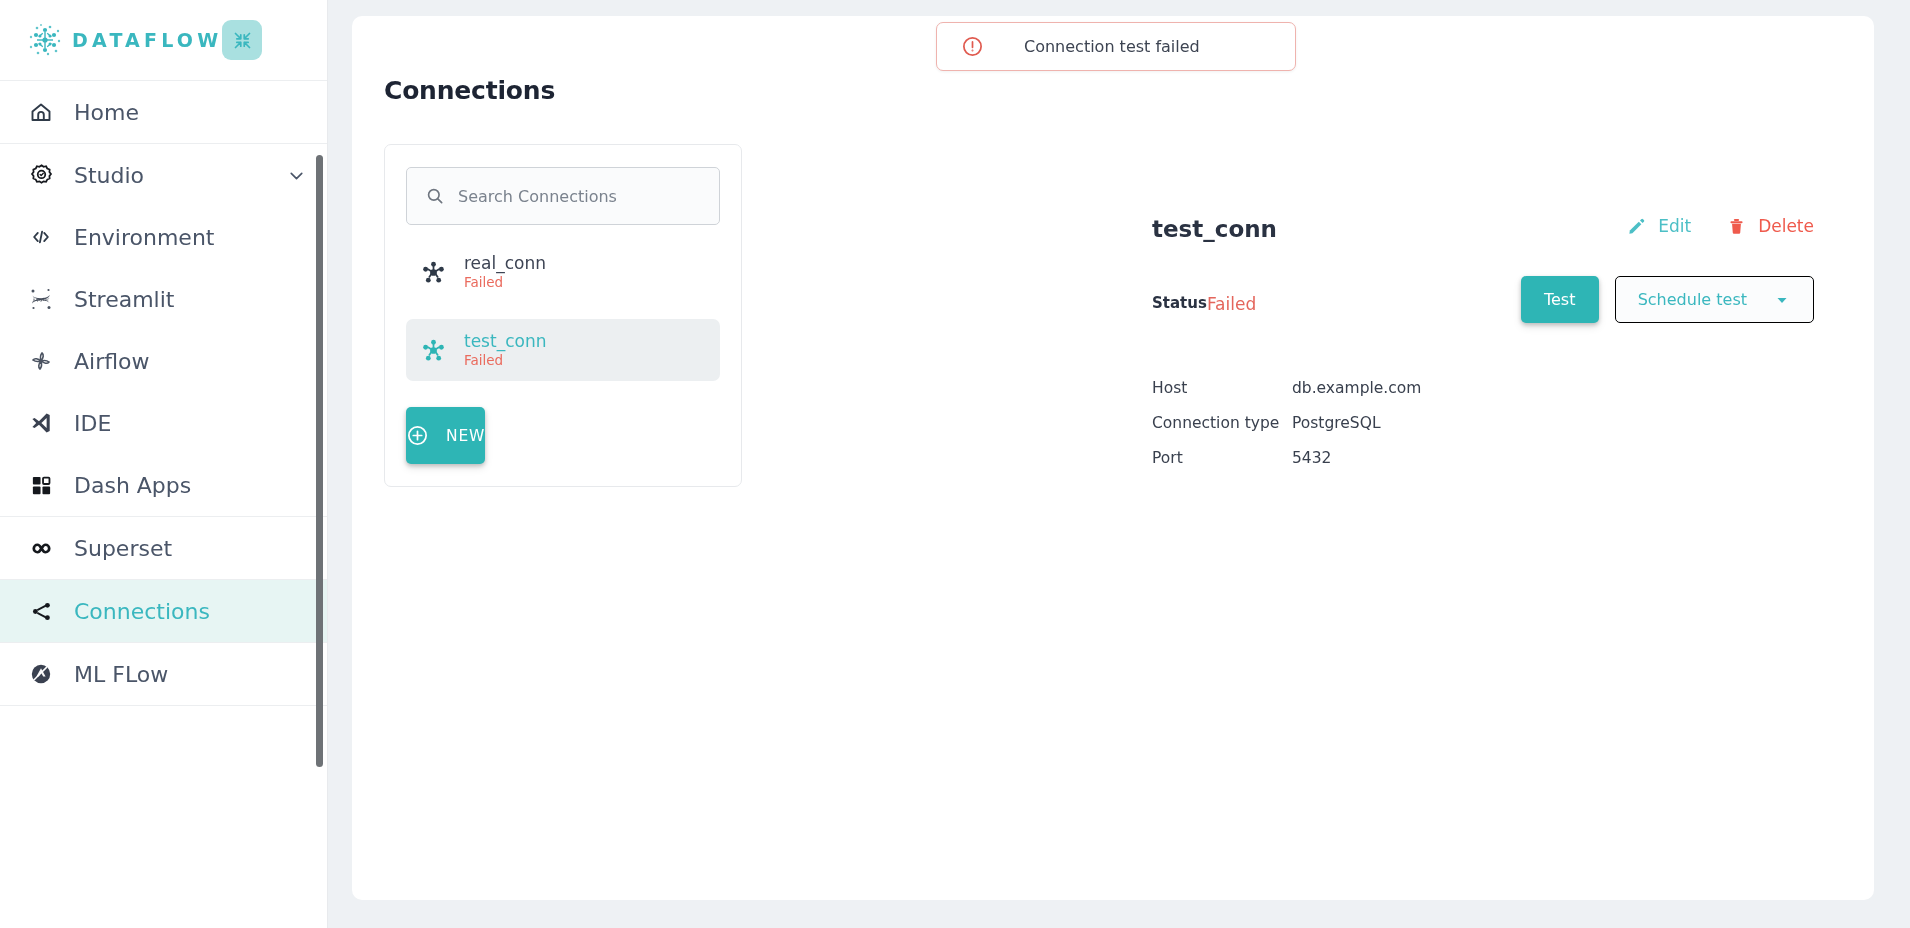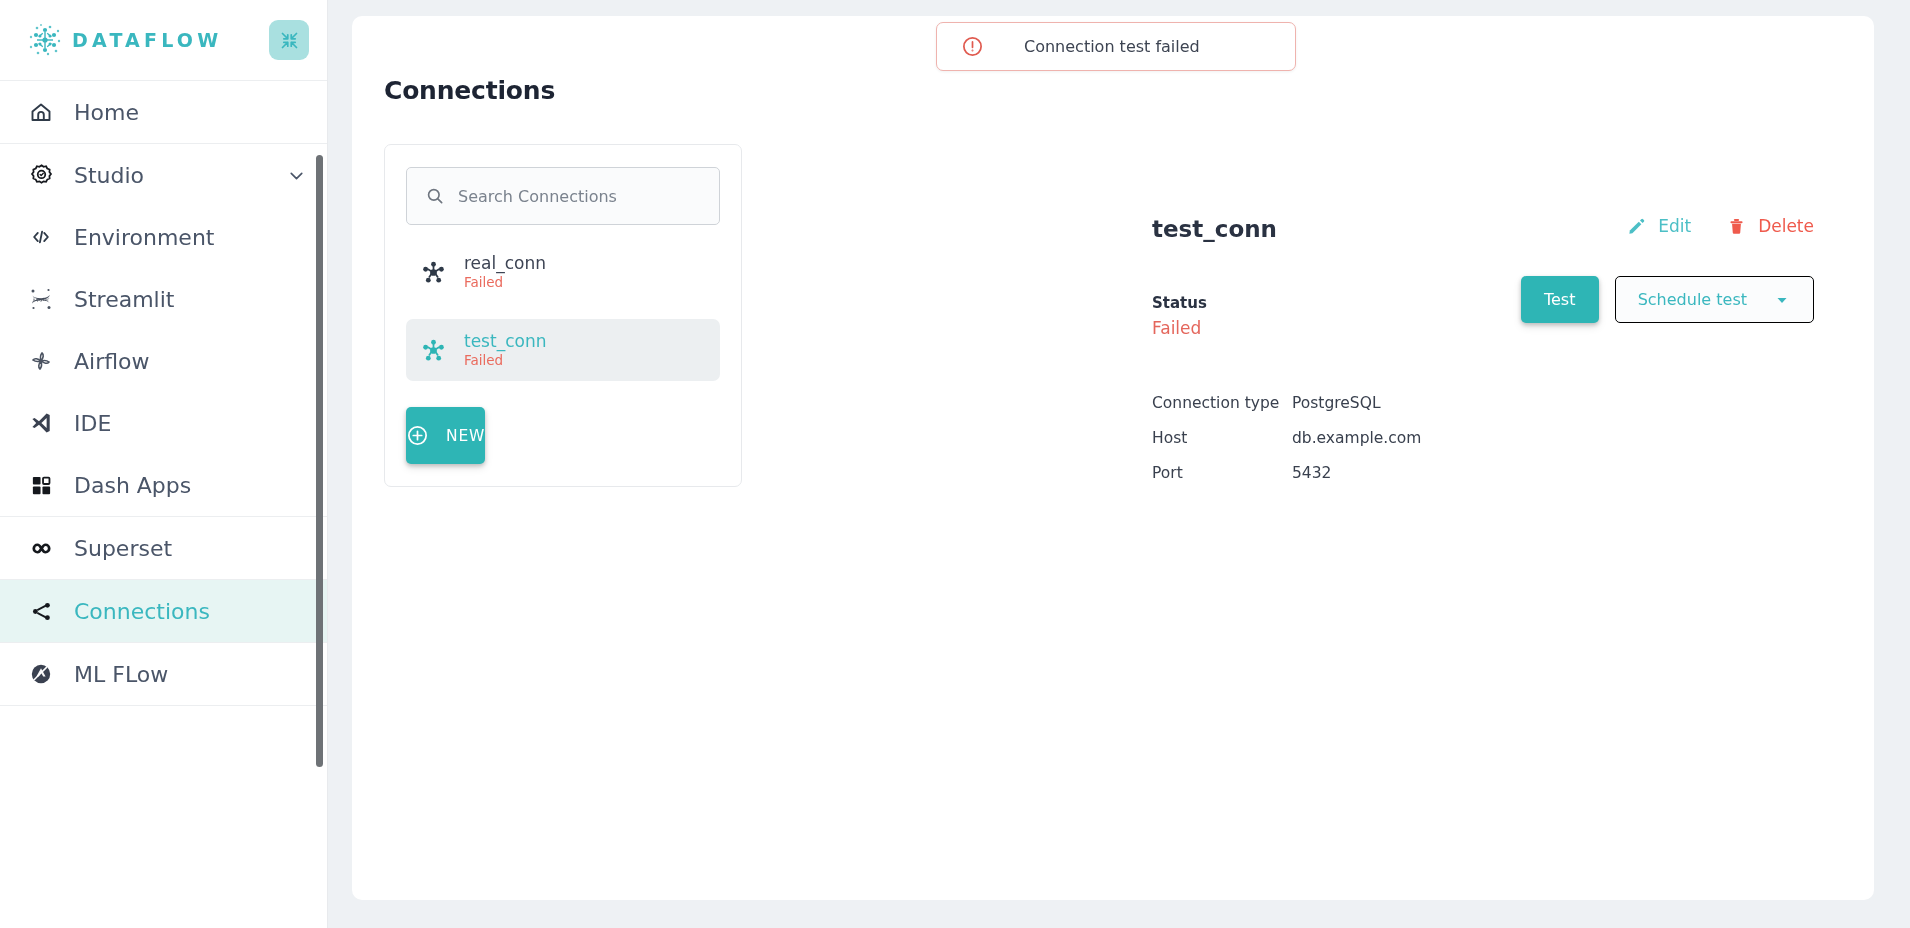--- a/index.html
+++ b/index.html
@@ -14,21 +14,21 @@
   
   #sidebar {
     position: relative;
     width: 328px; height: 928px;
     background: #ffffff;
     border-right: 1px solid #e8eaed;
     flex: 0 0 328px;
   }
   #sidebar-header {
     height: 80px; display: flex; align-items: center;
-    padding: 0 18px 0 28px; justify-content: space-between;
+    padding: 0 18px 0 28px; justify-content: flex-start;
   }
   .brand { display: flex; align-items: center; gap: 10px; }
   .brand-mark { width: 34px; height: 34px; flex: 0 0 34px; }
   .brand-text {
     font-size: 19px; font-weight: 700; letter-spacing: 4.2px;
     color: #3ab7bf;
   }
   .collapse-btn {
     width: 40px; height: 40px; border-radius: 9px;
     background: #a9e0e0; display: flex; align-items: center; justify-content: center;
@@ -129,21 +129,21 @@
   }
   #detail-title { font-size: 23px; font-weight: 700; color: #2a3242; }
   #detail-actions { display: flex; align-items: center; gap: 36px; }
   .act { display: flex; align-items: center; gap: 12px; cursor: pointer; font-size: 17px; }
   .act.edit { color: #4cbfc6; }
   .act.delete { color: #ef5a4c; }
 
   #status-row {
     margin-top: 52px; display: flex; align-items: flex-start; justify-content: space-between;
   }
-  #status-block { display: flex; flex-direction: column; gap: 6px; }
+  #status-block { display: flex; }
   #status-label { font-size: 15px; font-weight: 700; color: #2a3242; }
   #status-value { font-size: 17px; color: #e4665c; }
   #status-btns { display: flex; align-items: center; gap: 16px; margin-top: -18px; }
   #test-btn {
     background: #2eb5b5; color: #fff; border: none; border-radius: 5px;
     height: 47px; width: 78px; font-size: 16px; cursor: pointer;
     font-family: inherit;
     box-shadow: 0 2px 4px rgba(0,0,0,.20), 0 4px 8px rgba(0,0,0,.10);
   }
   #sched-btn {
@@ -478,26 +478,26 @@
                 <svg viewBox="0 0 24 24" width="18" height="18" fill="#3ab7bf">
                     <path d="M6 9.2h12L12 16z"></path>
                   </svg>
               </span>
             </button>
           </div>
         </div>
 
         <div id="fields">
           <div class="field-row">
+            <span class="field-key">Host</span>
+            <span class="field-val">db.example.com</span>
+          </div>
+          <div class="field-row">
             <span class="field-key">Connection type</span>
             <span class="field-val">PostgreSQL</span>
-          </div>
-          <div class="field-row">
-            <span class="field-key">Host</span>
-            <span class="field-val">db.example.com</span>
           </div>
           <div class="field-row">
             <span class="field-key">Port</span>
             <span class="field-val">5432</span>
           </div>
         </div>
       </section>
     </div>
 
     <div id="toast">

